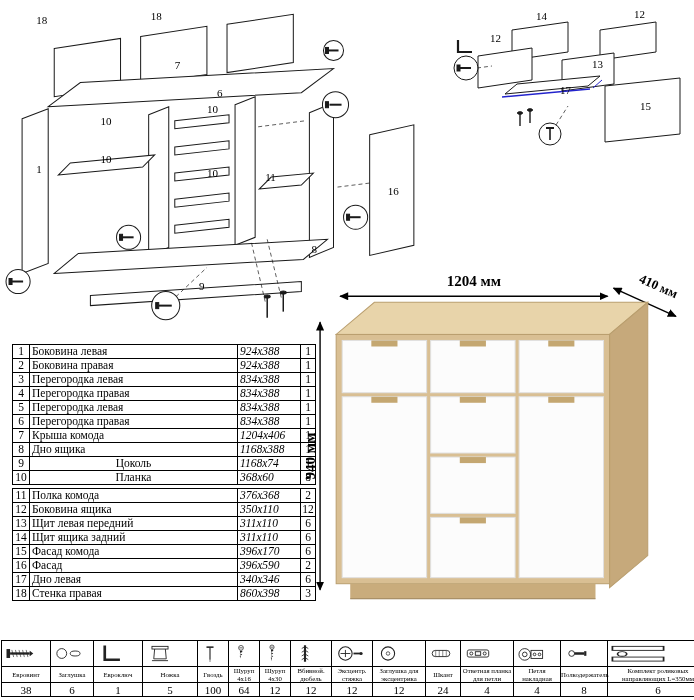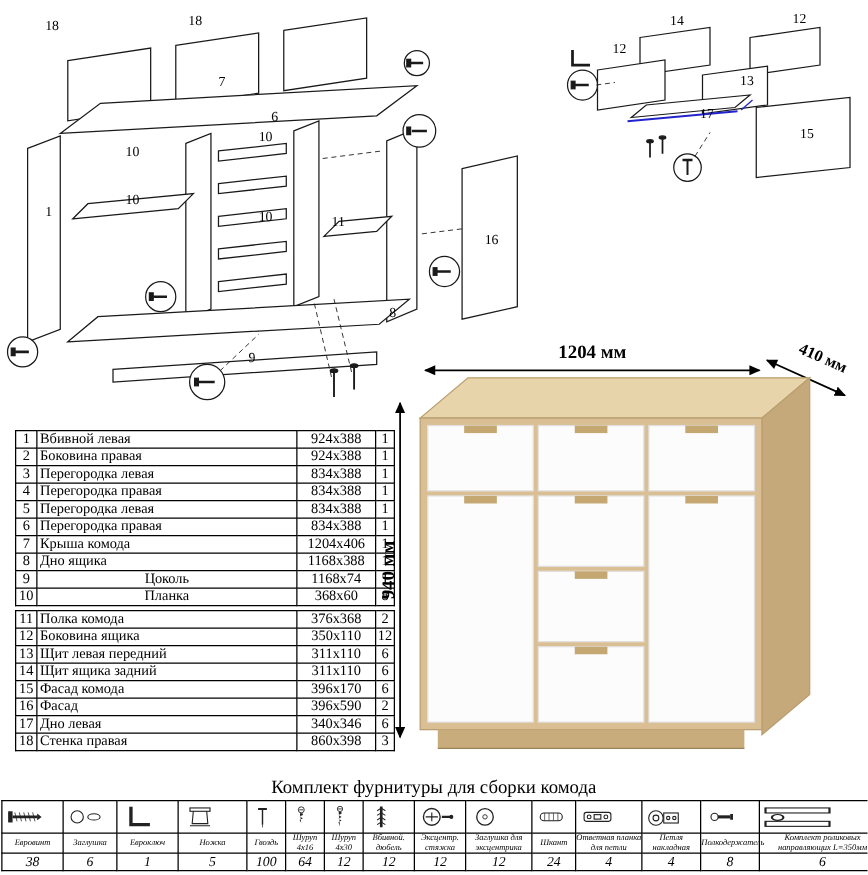--- a/index.html
+++ b/index.html
@@ -6,28 +6,28 @@
   body{width:694px;height:700px;position:relative;overflow:hidden;
        font-family:"Liberation Serif", serif;color:#000;}
   .abs{position:absolute;}
   
   #parts-tables{left:12px;top:344px;width:304px;}
   #parts-tables table{border-collapse:collapse;table-layout:fixed;width:100%;
        font-family:"Liberation Serif", serif;font-size:11.5px;}
   #parts-tables td{border:1px solid #000;height:13px;line-height:13px;padding:0 2px;
        white-space:nowrap;overflow:hidden;}
   #parts-tables td.num{width:16px;text-align:center;padding:0;}
-  #parts-tables td.size{width:58px;text-align:center;}
+  #parts-tables td.size{width:58px;text-align:left;font-style:italic;}
   #parts-tables td.qty{width:14px;text-align:center;padding:0;}
   #parts-table-2{margin-top:3px;}
   #parts-table-1 tr:nth-child(9) td.name,
   #parts-table-1 tr:nth-child(10) td.name{text-align:center;}
   
   #hw-title{left:0;top:622px;width:694px;text-align:center;font-size:15px;}
-  #hw-wrap{left:1px;top:640px;width:692px;font-style:italic;}
+  #hw-wrap{left:1px;top:640px;width:692px;}
   #hw-table{border-collapse:collapse;table-layout:fixed;width:692px;
        font-family:"Liberation Serif", serif;}
   #hw-table td{border:1px solid #000;text-align:center;vertical-align:middle;padding:0;}
   tr.hw-icons td{height:25px;}
   tr.hw-names td{font-size:6.8px;line-height:1.12;height:15px;padding:0 1px;}
   tr.hw-qty td{font-size:11px;height:13px;}
   
   svg{display:block;}
   .plbl{font:11px "Liberation Serif", serif;fill:#000;}
   .dimlbl{font:bold 15px "Liberation Serif", serif;fill:#000;}
@@ -149,21 +149,21 @@
         <text x="110" y="88" class="plbl">17</text>
         <text x="190" y="104" class="plbl">15</text>
       </g>
   </svg>
 
   <div class="abs" id="parts-tables">
     <table id="parts-table-1">
         <tbody id="parts-body-1">
           <tr>
             <td class="num">1</td>
-            <td class="name">Вбивной левая</td>
+            <td class="name">Боковина левая</td>
             <td class="size">924x388</td>
             <td class="qty">1</td>
           </tr>
           <tr>
             <td class="num">2</td>
             <td class="name">Боковина правая</td>
             <td class="size">924x388</td>
             <td class="qty">1</td>
           </tr>
           <tr>
@@ -314,21 +314,20 @@
         <rect x="241" y="126" width="26" height="6"></rect>
         <rect x="153" y="126" width="26" height="6"></rect>
         <rect x="153" y="186" width="26" height="6"></rect>
         <rect x="153" y="246" width="26" height="6"></rect>
       </g>
       <line x1="30" y1="312" x2="302" y2="312" stroke="#a8placeholder" stroke-opacity="0"></line>
       <line x1="44" y1="327" x2="288" y2="327" stroke="#9b8257" stroke-width="1"></line>
     </g>
   </svg>
 
-  <div class="abs" id="hw-title">Комплект фурнитуры для сборки комода</div>
   <div class="abs" id="hw-wrap">
     <table id="hw-table">
       <tbody>
         <tr class="hw-icons" id="hw-icons">
             <td style="width: 48px;">
               <svg viewBox="0 0 34 28" width="34" height="25">
                 <rect x="3" y="9" width="4" height="10" fill="#222"></rect>
                 <line x1="7" y1="14" x2="29" y2="14" stroke="#222" stroke-width="2.6"></line>
                 <path d="M9 10 L11 18 M13 10 L15 18 M17 10 L19 18 M21 10 L23 18 M25 10 L27 18" stroke="#222" stroke-width="0.7" fill="none"></path>
                 <path d="M29 11 L33 14 L29 17 Z" fill="#222"></path>

